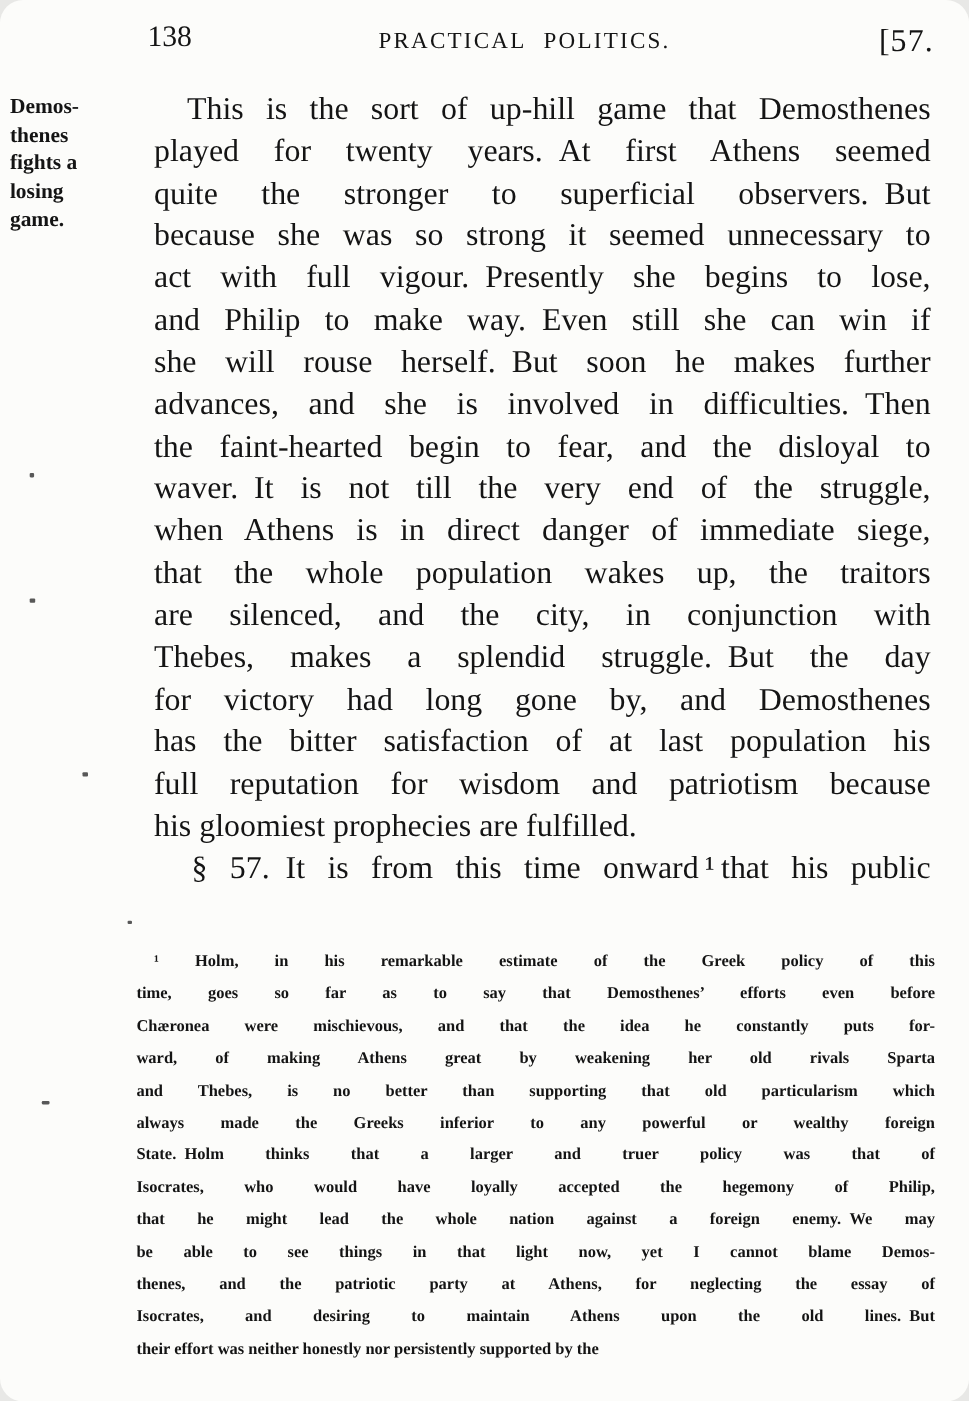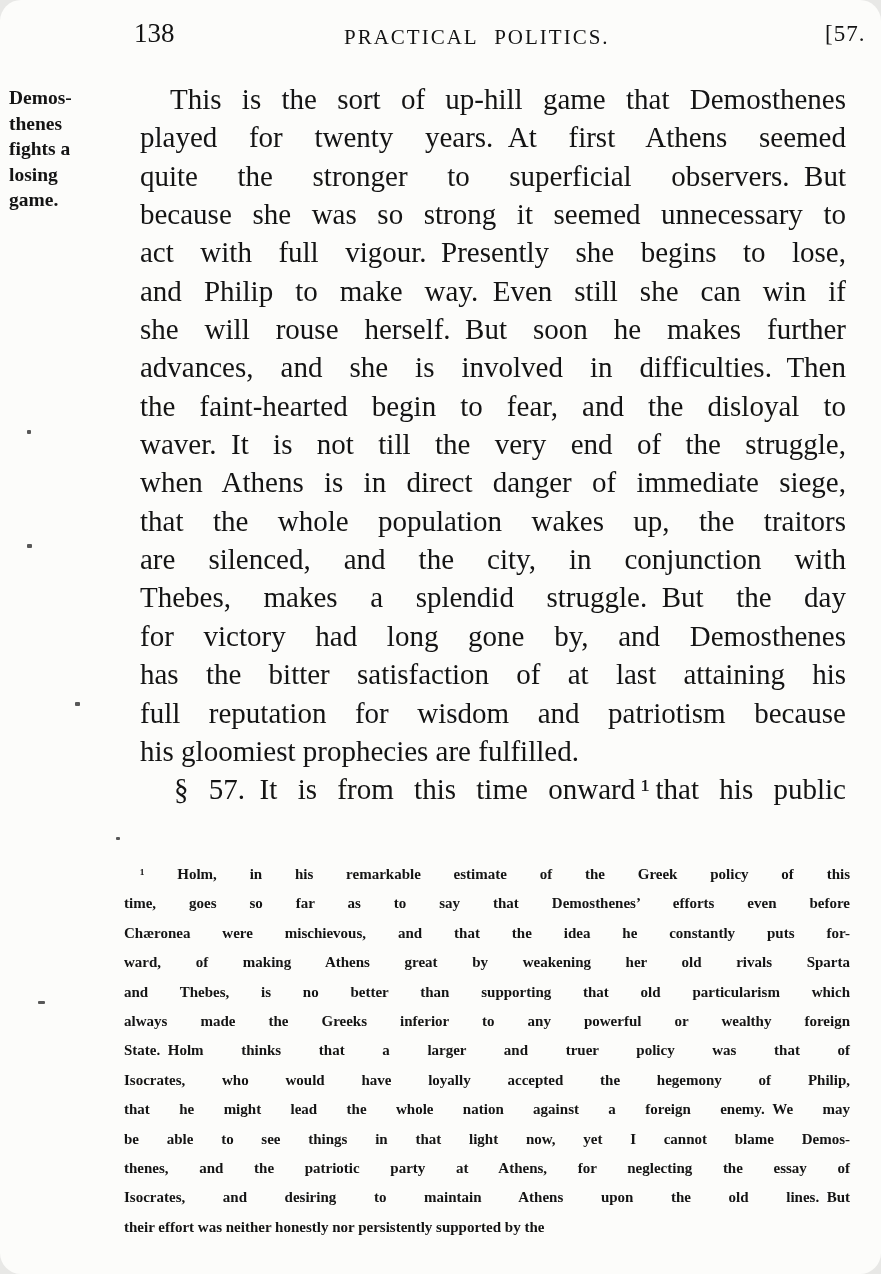--- a/index.html
+++ b/index.html
@@ -28,23 +28,22 @@
   .running-title {
     position: absolute;
     left: 344px; top: 25px;
     font-size: 21px;
     letter-spacing: 2px;
     word-spacing: 9px;
   }
   .section-marker {
     position: absolute;
     left: 799px; top: 21px;
-    font-size: 23px;
+    font-size: 29px;
     letter-spacing: 1px;
-    margin-left: 26px;
   }
 
   
   .margin-note {
     position: absolute;
     left: 9px; top: 85px;
     width: 118px;
     font-size: 19.5px;
     line-height: 25.5px;
     text-align: left;
@@ -119,21 +118,21 @@
         <div class="line">and Philip to make way. Even still she can win if</div>
         <div class="line">she will rouse herself. But soon he makes further</div>
         <div class="line">advances, and she is involved in difficulties. Then</div>
         <div class="line">the faint-hearted begin to fear, and the disloyal to</div>
         <div class="line">waver. It is not till the very end of the struggle,</div>
         <div class="line">when Athens is in direct danger of immediate siege,</div>
         <div class="line">that the whole population wakes up, the traitors</div>
         <div class="line">are silenced, and the city, in conjunction with</div>
         <div class="line">Thebes, makes a splendid struggle. But the day</div>
         <div class="line">for victory had long gone by, and Demosthenes</div>
-        <div class="line">has the bitter satisfaction of at last attaining his</div>
+        <div class="line">has the bitter satisfaction of at last population his</div>
         <div class="line">full reputation for wisdom and patriotism because</div>
         <div class="line">his gloomiest prophecies are fulfilled.</div>
       </div>
     <div class="para-2">
         <div class="line">§ 57. It is from this time onward ¹ that his public</div>
       </div>
   </main>
 
   <section class="footnote">
       <div class="line">¹ Holm, in his remarkable estimate of the Greek policy of this</div>

